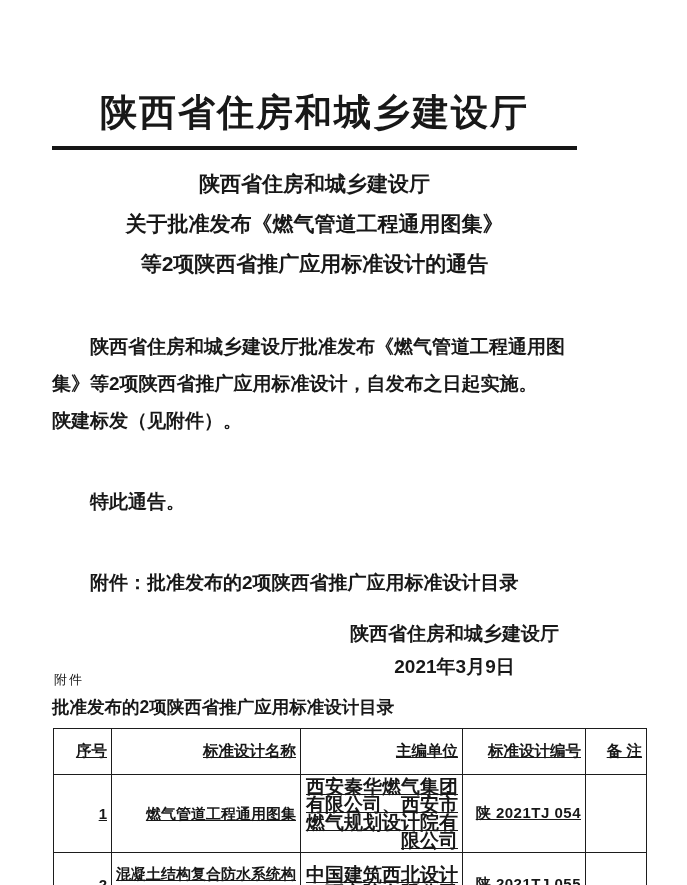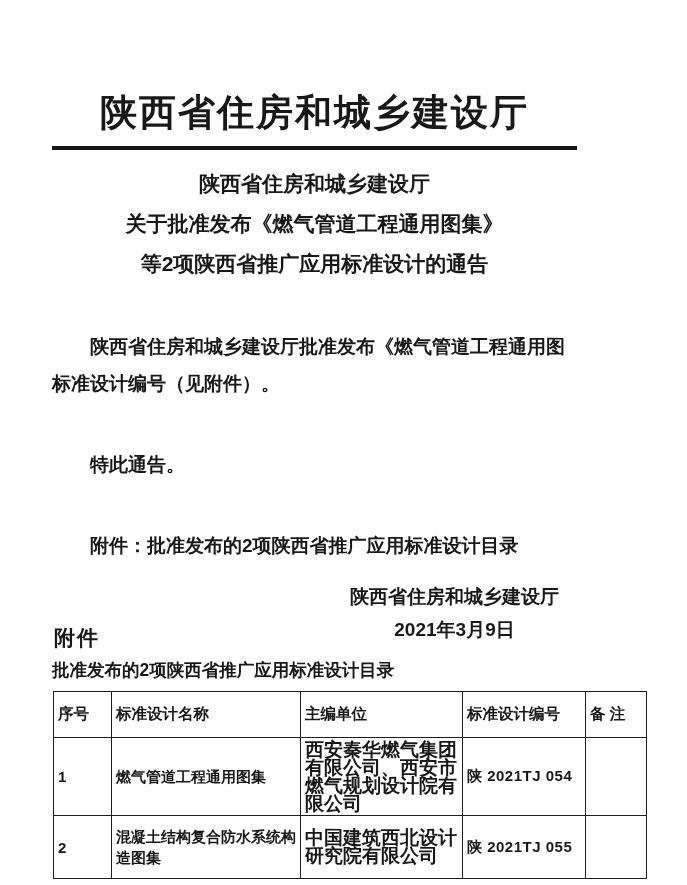--- a/index.html
+++ b/index.html
@@ -77,22 +77,22 @@
   }
   .sig-inner {
     display: inline-block;
     text-align: center;
     line-height: 33px;
   }
   .fujian-label {
     position: absolute;
     left: 2px;
     bottom: -6px;
-    font-size: 21px;
-    font-weight: bold;
+    font-size: 13px;
+    font-weight: normal;
     letter-spacing: 2px;
   }
 
   
   .table-caption {
     margin-top: 12px;
     font-size: 17.5px;
     font-weight: bold;
   }
 
@@ -101,24 +101,25 @@
     margin-top: 9px;
     margin-left: 1px;
     border-collapse: collapse;
     table-layout: fixed;
     width: 593px;
     font-weight: bold;
   }
   table.standards th,
   table.standards td {
     border: 1.6px solid #1d1d1d;
-    text-align: left;
+    text-align: right;
     vertical-align: middle;
     padding: 2px 4px;
     box-sizing: border-box;
+    text-decoration: underline;
   }
   table.standards th {
     height: 46px;
     font-size: 15.5px;
     font-weight: bold;
   }
   td.c-no   { font-size: 15px; }
   td.c-name { font-size: 15px; line-height: 21px; padding: 0 8px; }
   td.c-editor {
     text-align: left;
@@ -145,21 +146,22 @@
 
 
   <div class="notice-title">
     <div class="t-line">陕西省住房和城乡建设厅</div>
     <div class="t-line">关于批准发布《燃气管道工程通用图集》</div>
     <div class="t-line">等2项陕西省推广应用标准设计的通告</div>
   </div>
 
   <div class="body-text">
     <div class="b-line indent">陕西省住房和城乡建设厅批准发布《燃气管道工程通用图</div>
-    <div class="b-line">标准设计编号（见附件）。</div>
+    <div class="b-line">集》等2项陕西省推广应用标准设计，自发布之日起实施。</div>
+    <div class="b-line">陕建标发（见附件）。</div>
     <div class="b-line indent">特此通告。</div>
     <div class="b-line indent">附件：批准发布的2项陕西省推广应用标准设计目录</div>
   </div>
 
   <div class="sig-wrap">
     <div class="sig-inner">
       <div>陕西省住房和城乡建设厅</div>
       <div>2021年3月9日</div>
     </div>
     <div class="fujian-label">附件</div>

